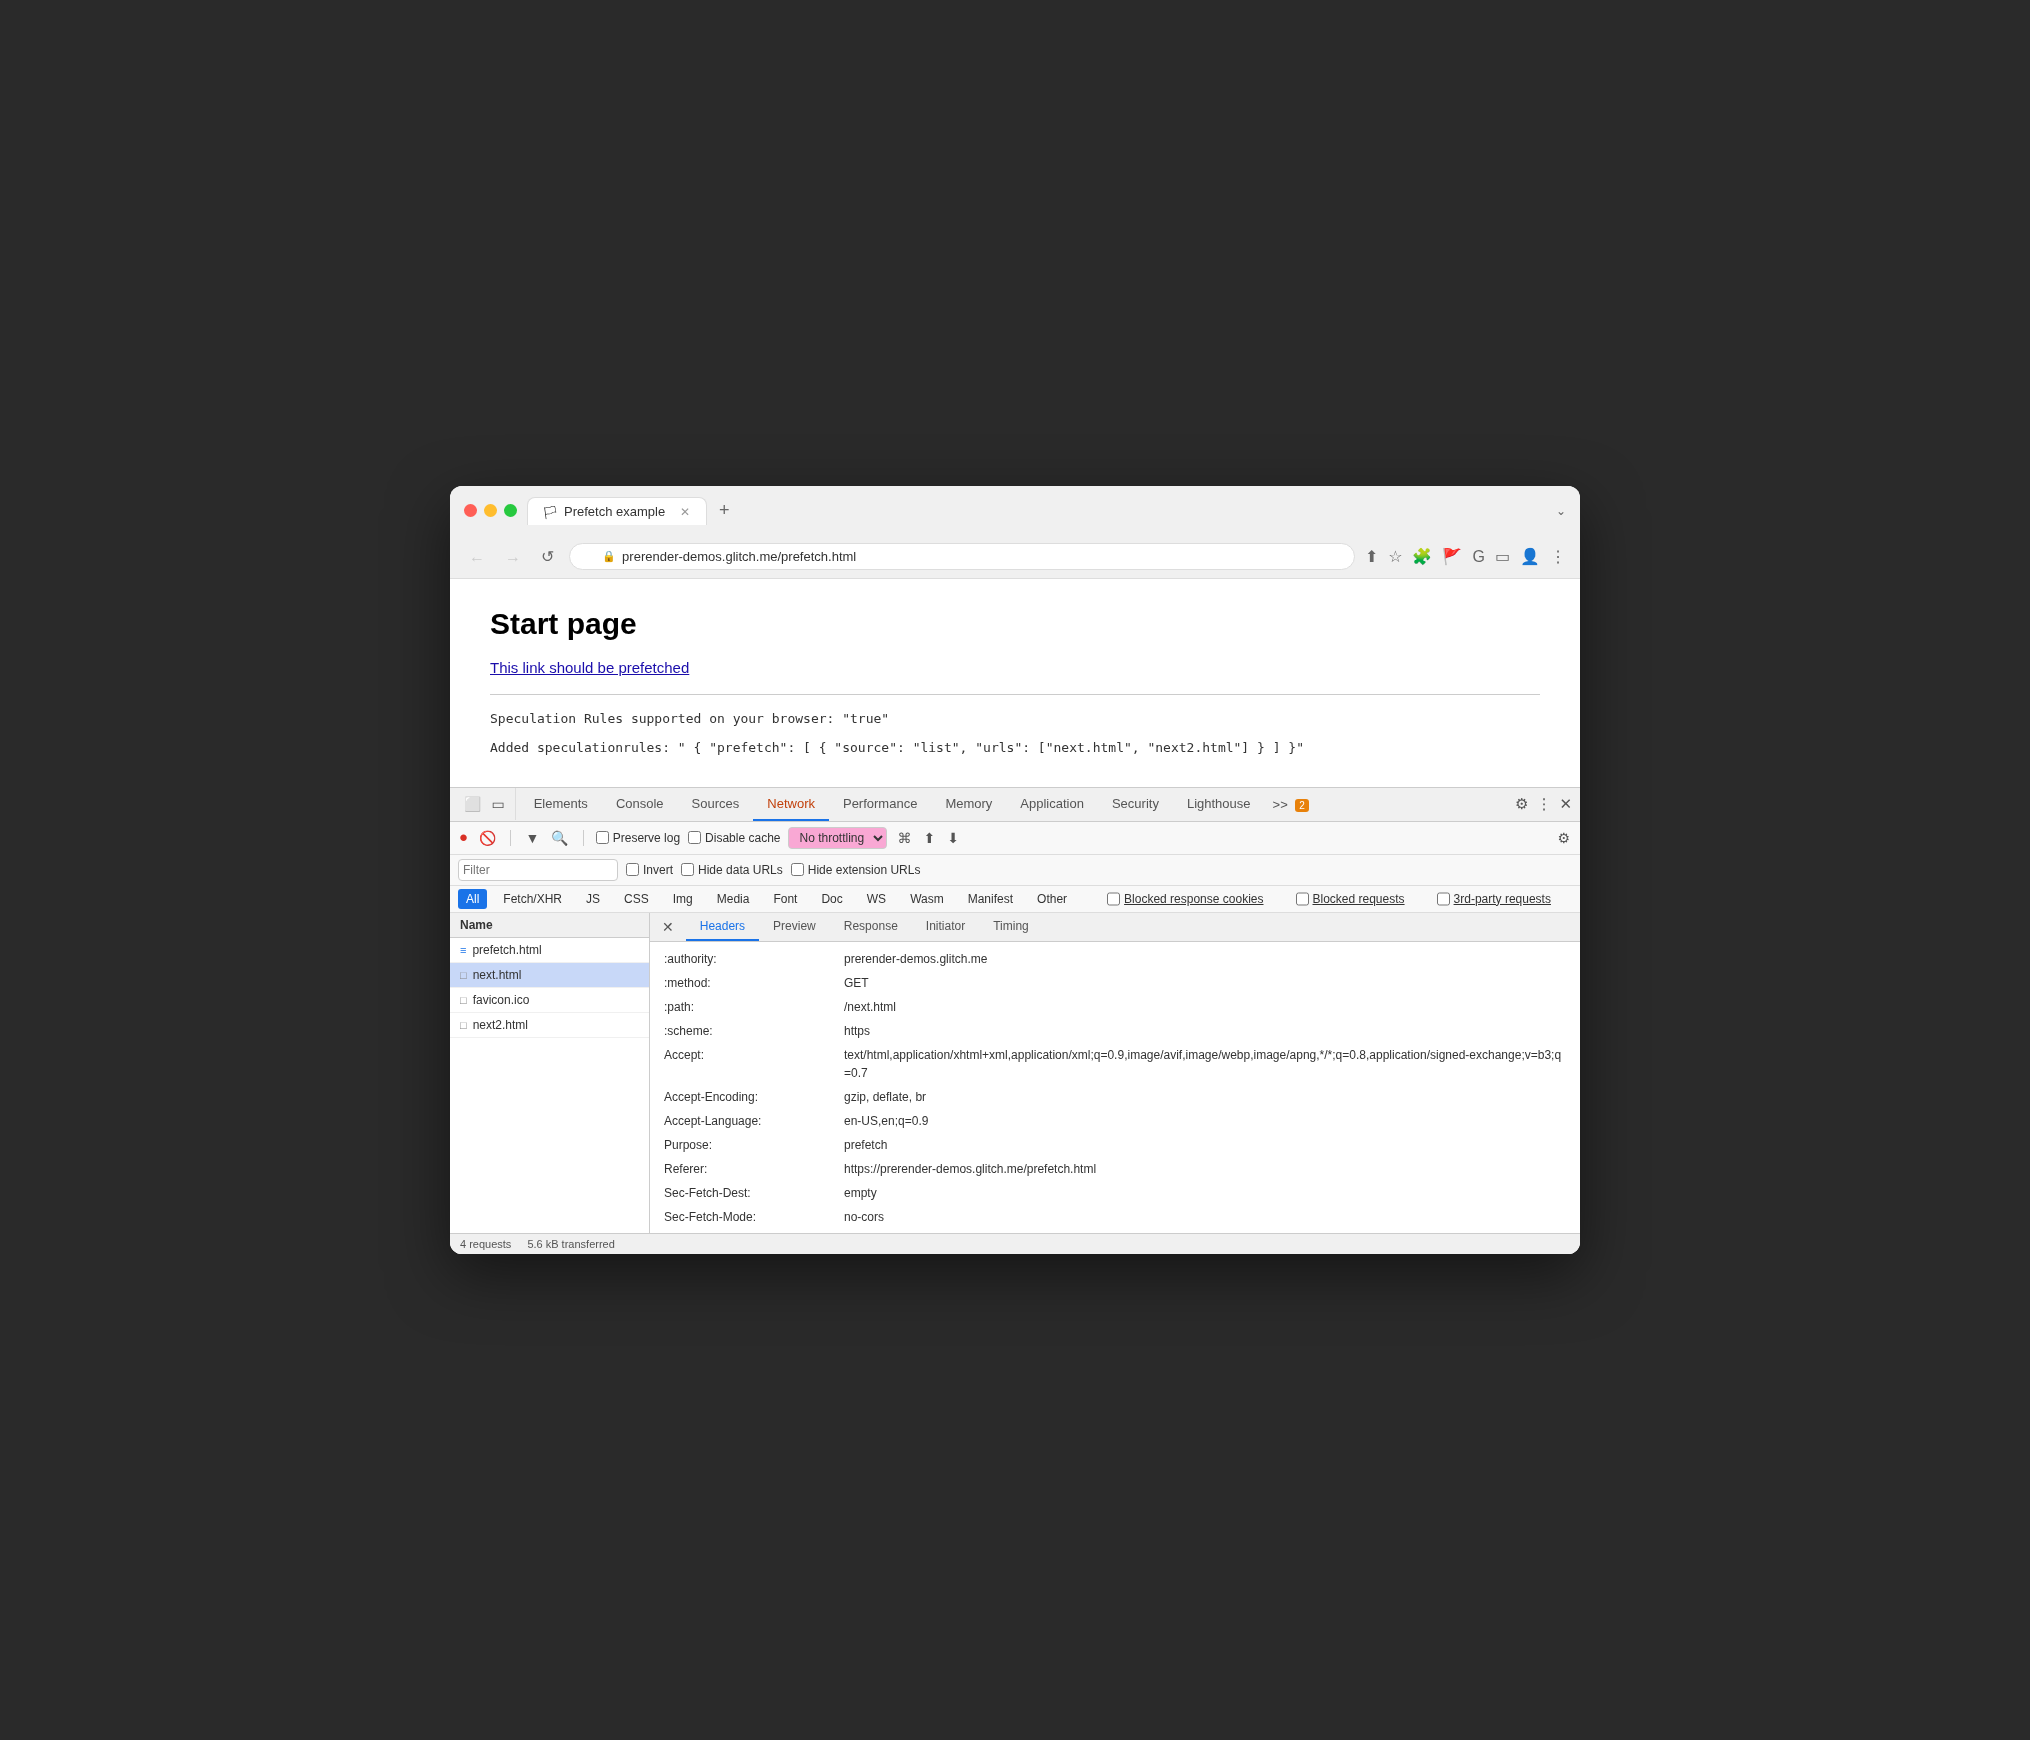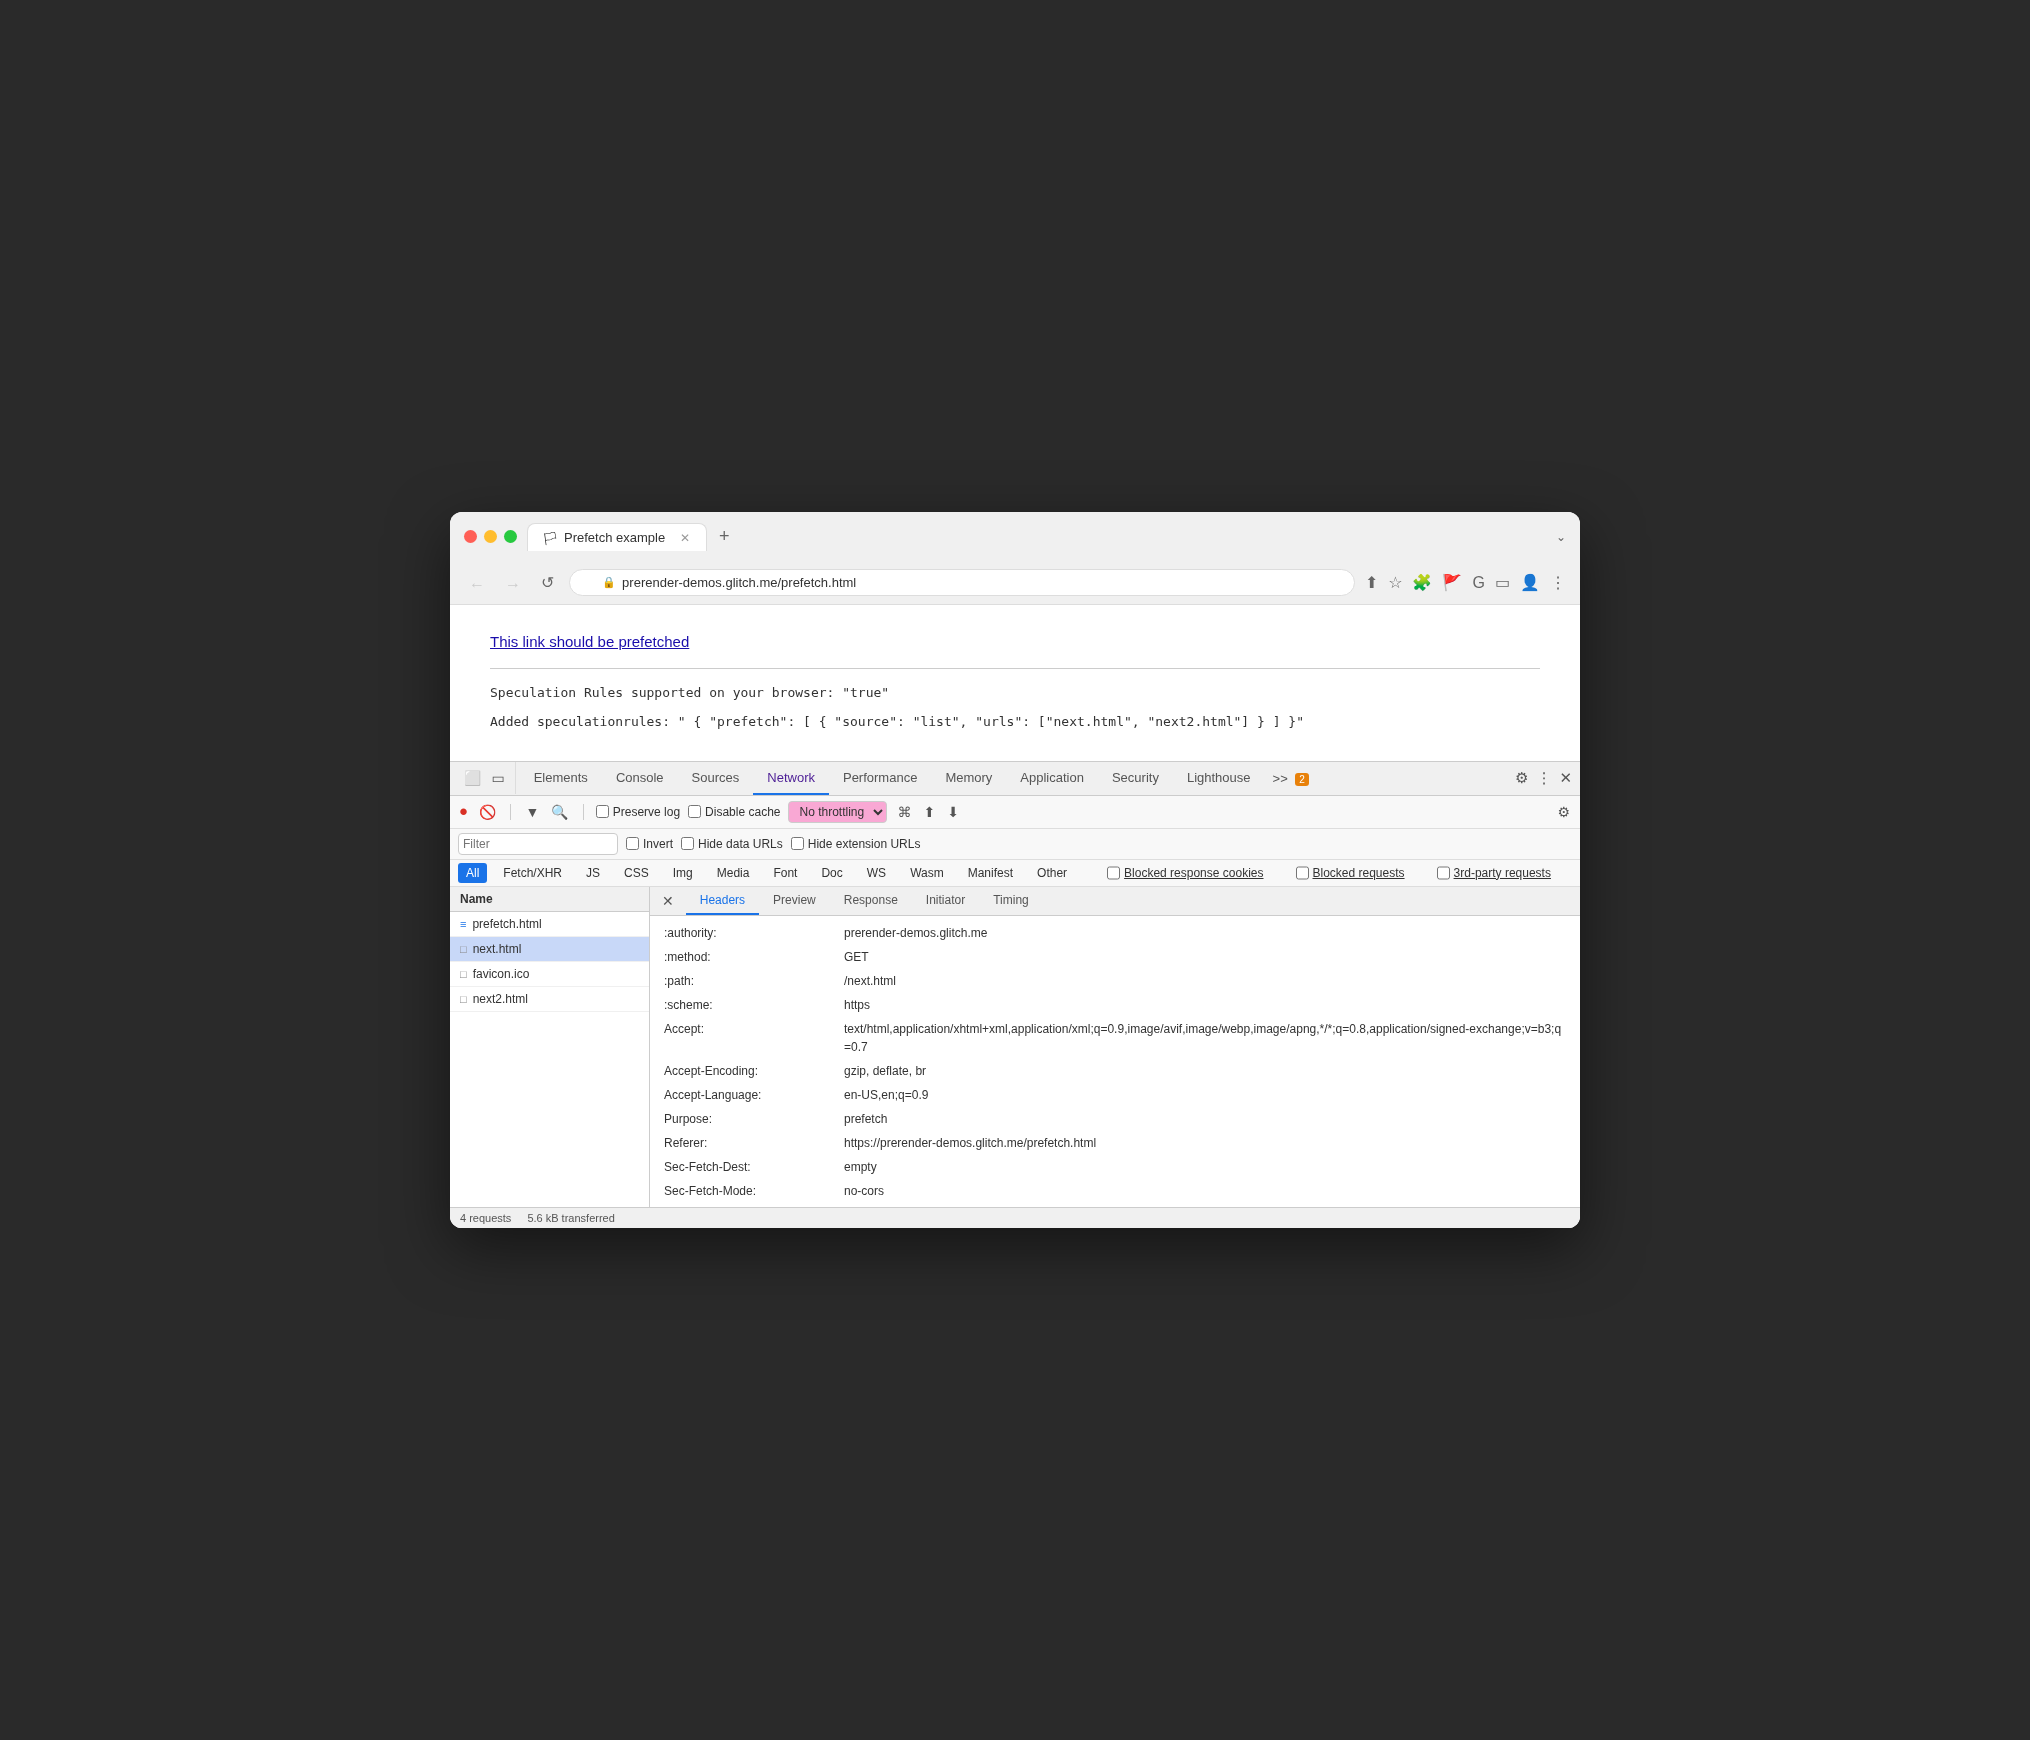--- a/index.html
+++ b/index.html
@@ -194,21 +194,21 @@
     }
     .dt-tab {
       padding: 8px 14px;
       font-size: 13px;
       color: #555;
       cursor: pointer;
       border-bottom: 2px solid transparent;
       white-space: nowrap;
     }
     .dt-tab.active {
-      color: #4c1d95;
+      color: #c2410c;
       border-bottom: 2px solid #1a73e8;
     }
     .dt-tab-more {
       font-size: 13px;
       color: #555;
       padding: 8px 8px;
       cursor: pointer;
     }
     .dt-tab-badge {
       background: #e8810a;
@@ -463,20 +463,21 @@
       <span class="address-icon">🧩</span>
       <span class="address-icon">🚩</span>
       <span class="address-icon">G</span>
       <span class="address-icon">▭</span>
       <span class="address-icon">👤</span>
       <span class="address-icon">⋮</span>
     </div>
   </div>
 
   <div class="page-content">
+    <h1 class="page-title">Start page</h1>
     <a class="page-link">This link should be prefetched</a>
     <hr class="divider">
     <p class="spec-text">Speculation Rules supported on your browser: "true"</p>
     <p class="spec-text">Added speculationrules: " { "prefetch": [ { "source": "list", "urls": ["next.html", "next2.html"] } ] }"</p>
   </div>
 
   <div class="devtools">
 
     <div class="devtools-tabs">
       <div class="devtools-icons-left">

